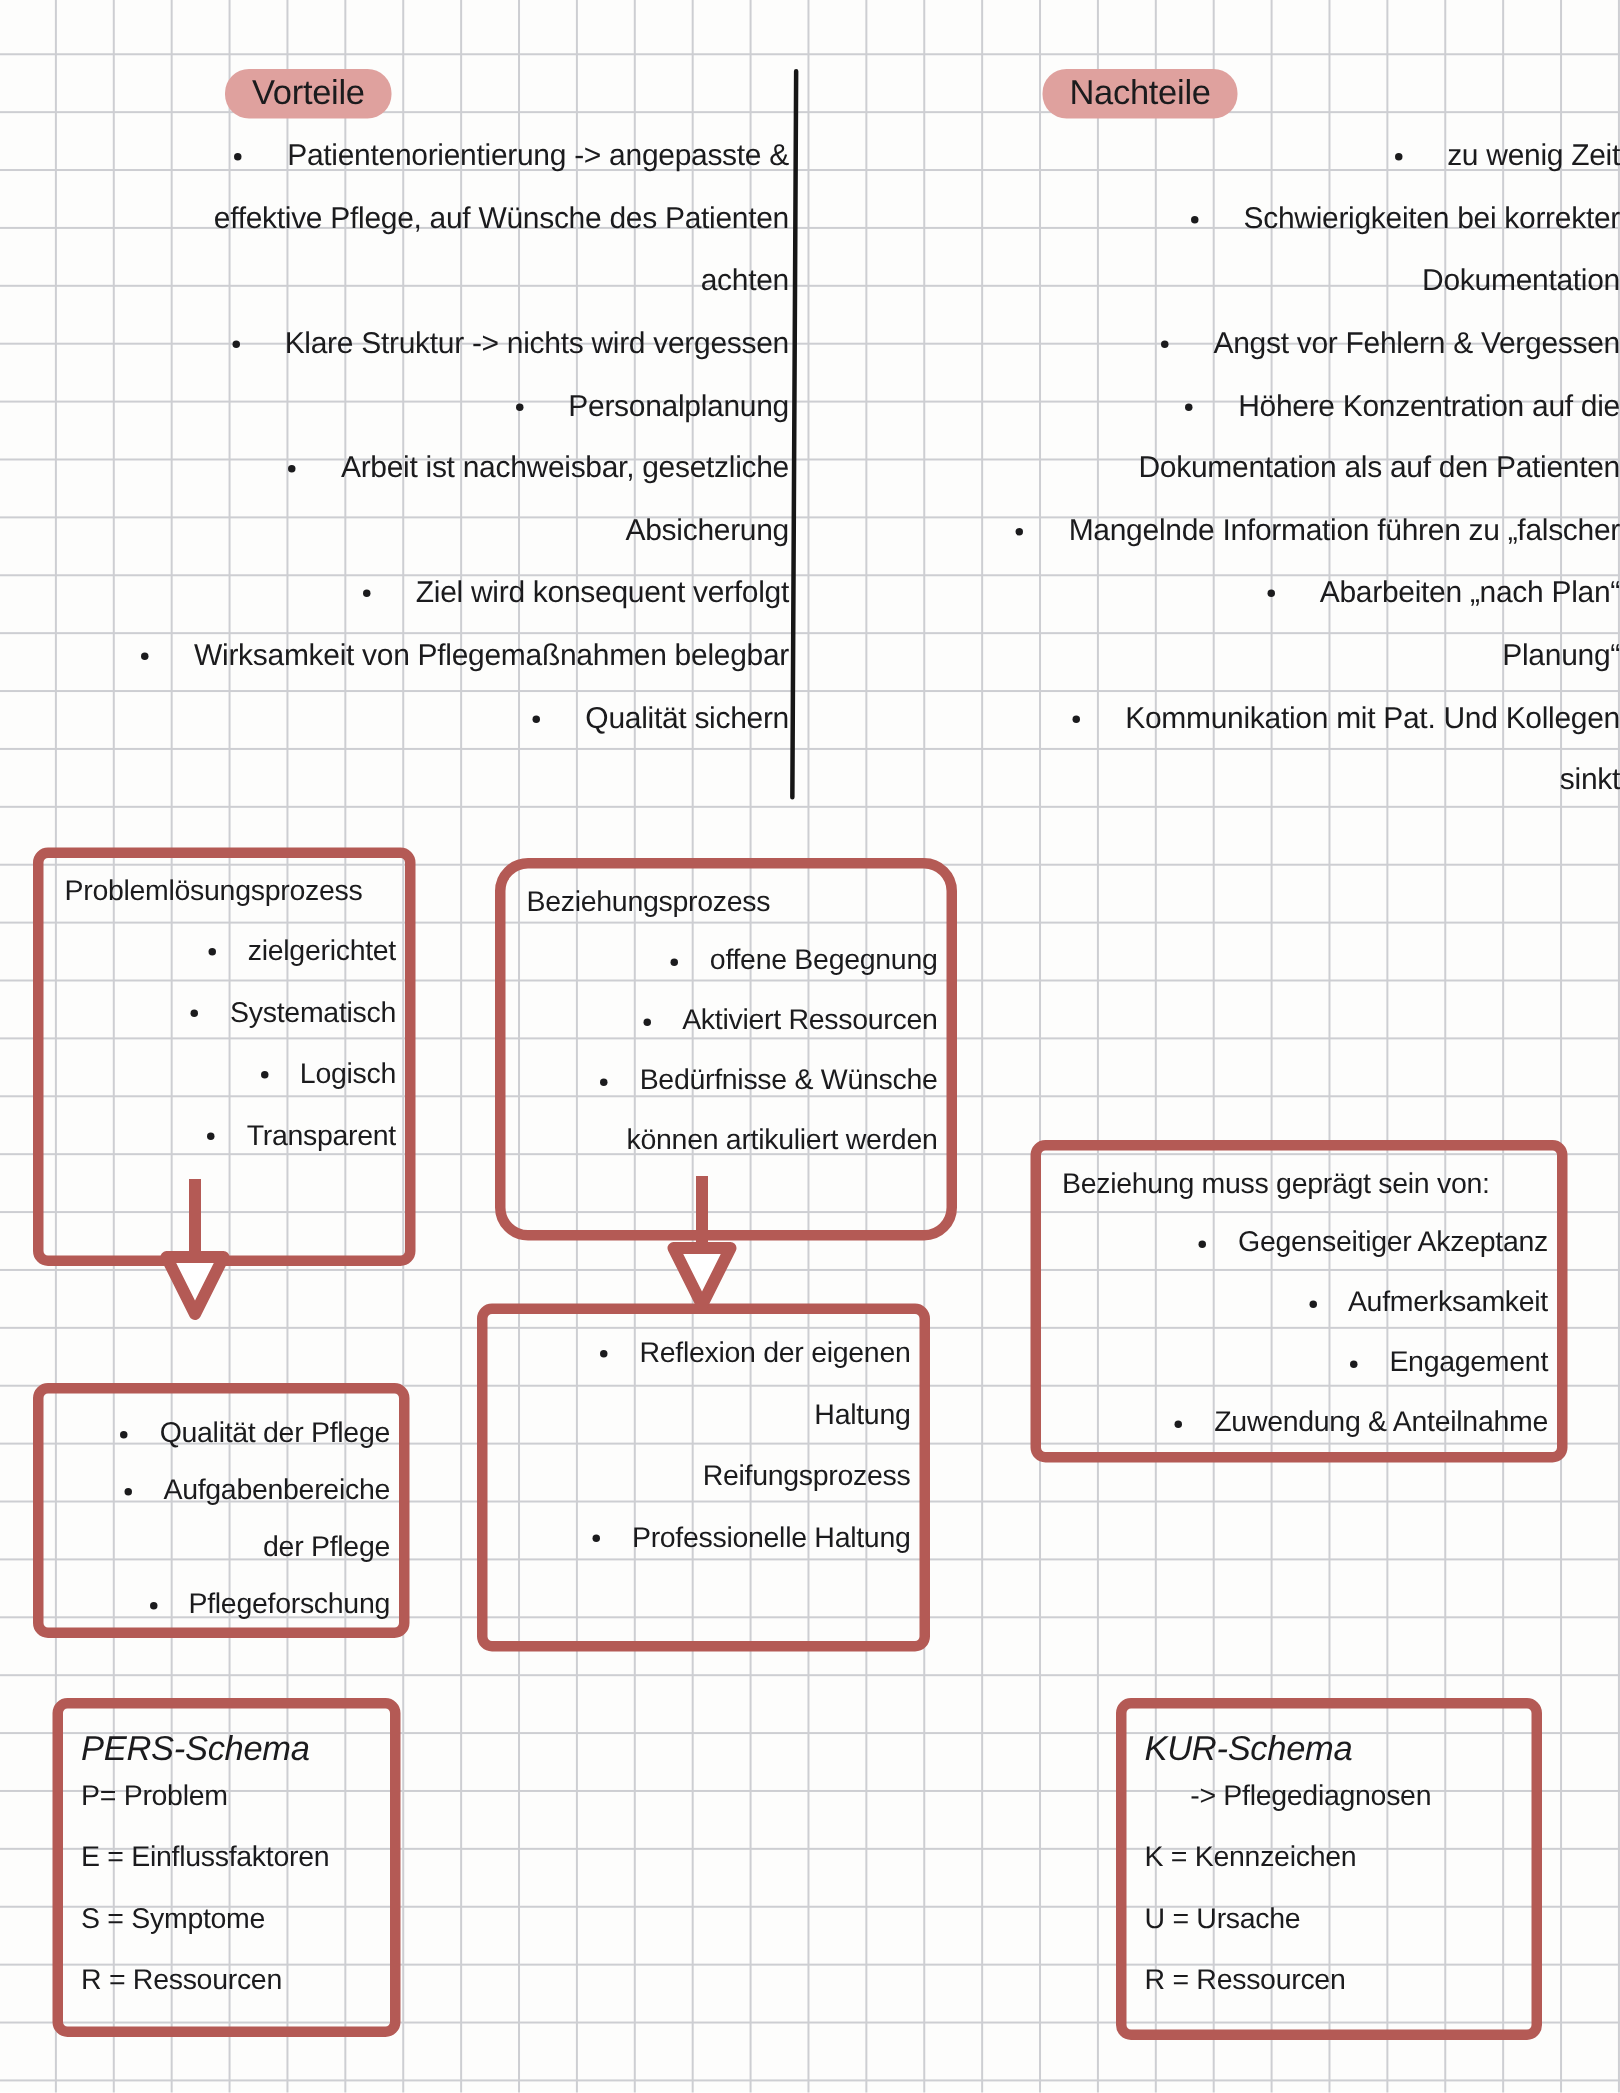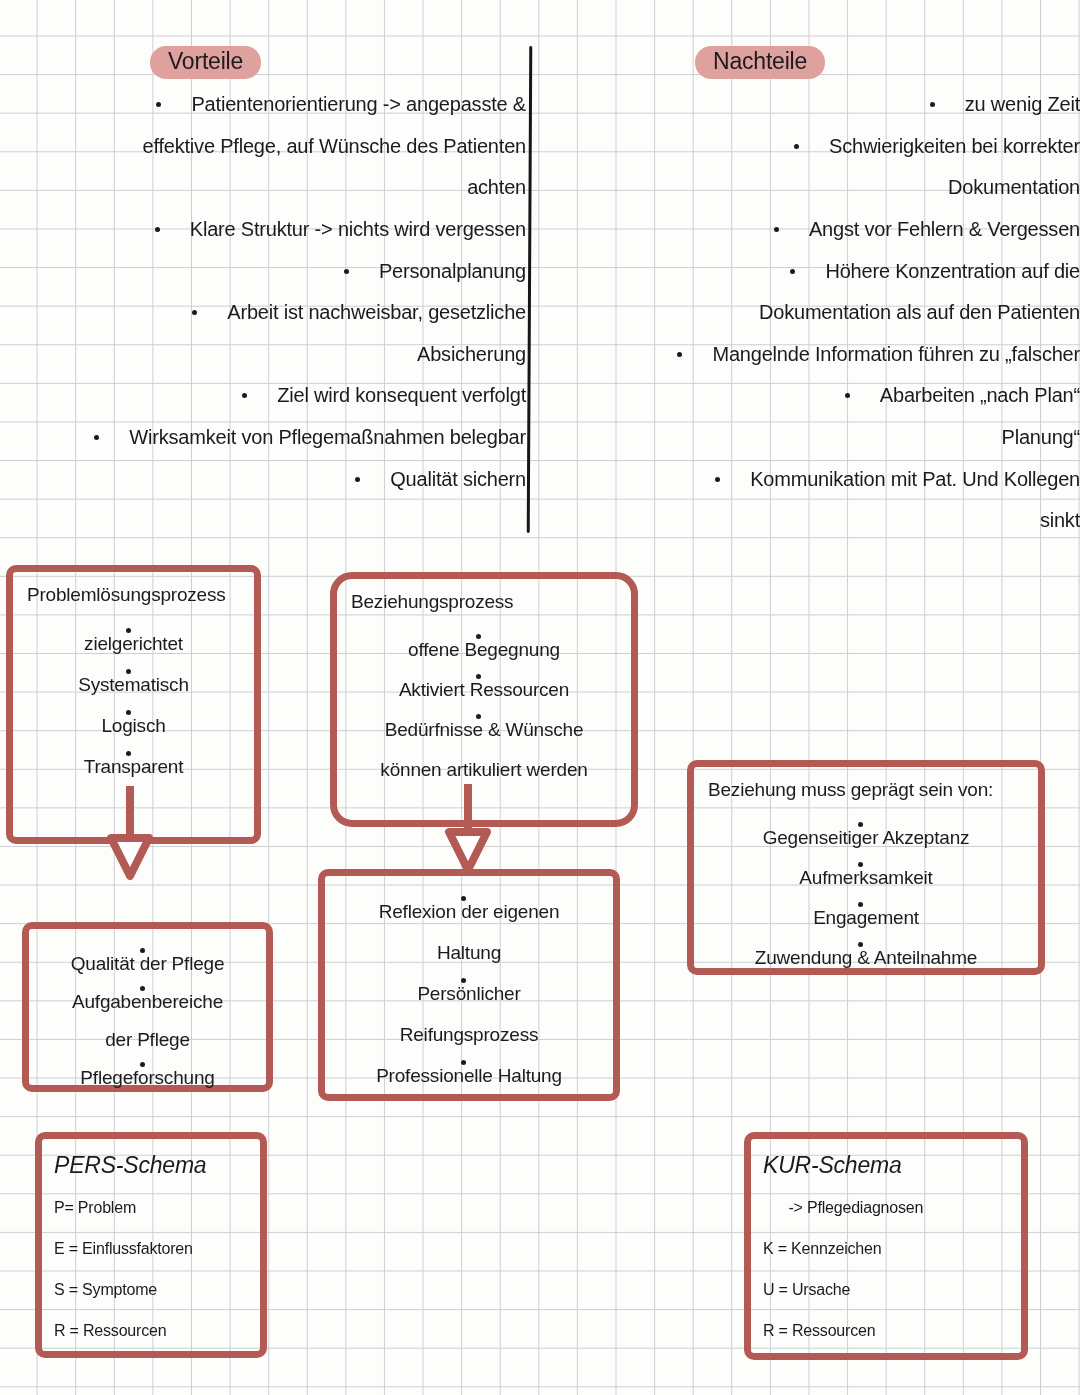--- a/index.html
+++ b/index.html
@@ -33,30 +33,30 @@
   .txt{white-space:pre;}
   .divider{
     position:absolute;left:528px;top:46px;width:3px;height:487px;
     background:var(--divider);transform:rotate(0.3deg);border-radius:2px;
   }
   .rbox{
     position:absolute;border:7px solid var(--accent);border-radius:10px;
     padding:4px 6px;font-size:19px;letter-spacing:-0.2px;
   }
   .rbox .box-title{height:38px;display:flex;align-items:center;padding-left:8px;white-space:pre;}
-  .rbox .row{height:41px;flex-direction:column;}
+  .rbox .row{height:41px;}
   .rbox .dot-cell{width:36px;}
   .rbox .dot{margin-left:10px;}
   .rbox .row .txt{white-space:pre;}
   #box-beziehungsprozess .row, #box-gepraegt .row{height:40px;}
   #box-qualitaet .row{height:38px;}
   #box-qualitaet{padding-top:8px;}
   #box-reflexion{padding-top:6px;}
   .schema .box-title{height:44px;font-size:23px;padding-left:6px;font-style:italic;}
-  .schema .srow{height:41px;display:flex;align-items:center;padding-left:6px;white-space:pre;font-size:16px;}
+  .schema .srow{height:41px;display:flex;align-items:flex-start;padding-left:6px;white-space:pre;font-size:19px;}
   .arrow{position:absolute;}
 </style>
 </head>
 <body>
 
 <div class="page">
 
   <div class="col" style="left:18px;top:46px;width:508px;">
     <div class="col-header" style="padding-left:132px;">
       <span class="pill"><span>Vorteile</span></span>
@@ -215,21 +215,21 @@
 
         <div class="row">
           <span class="dot-cell">
             <span class="dot" style="visibility: hidden;"></span>
           </span>
           <span class="txt">sinkt</span>
         </div>
       </div>
   </div>
 
-  <div class="rbox" id="box-problem" style="left:6px;top:565px;width:255px;height:279px;">
+  <div class="rbox" id="box-problem" style="left:22px;top:565px;width:255px;height:279px;">
     <div class="box-title">Problemlösungsprozess</div>
     <div>
 
         <div class="row">
           <span class="dot-cell">
             <span class="dot"></span>
           </span>
           <span class="txt">zielgerichtet</span>
         </div>
 
@@ -367,26 +367,20 @@
           <span class="txt">Reflexion der eigenen</span>
         </div>
 
         <div class="row">
           <span class="dot-cell">
             <span class="dot" style="visibility: hidden;"></span>
           </span>
           <span class="txt">Haltung</span>
         </div>
 
-        <div class="row">
-          <span class="dot-cell">
-            <span class="dot"></span>
-          </span>
-          <span class="txt">Persönlicher</span>
-        </div>
 
         <div class="row">
           <span class="dot-cell">
             <span class="dot" style="visibility: hidden;"></span>
           </span>
           <span class="txt">Reifungsprozess</span>
         </div>
 
         <div class="row">
           <span class="dot-cell">

